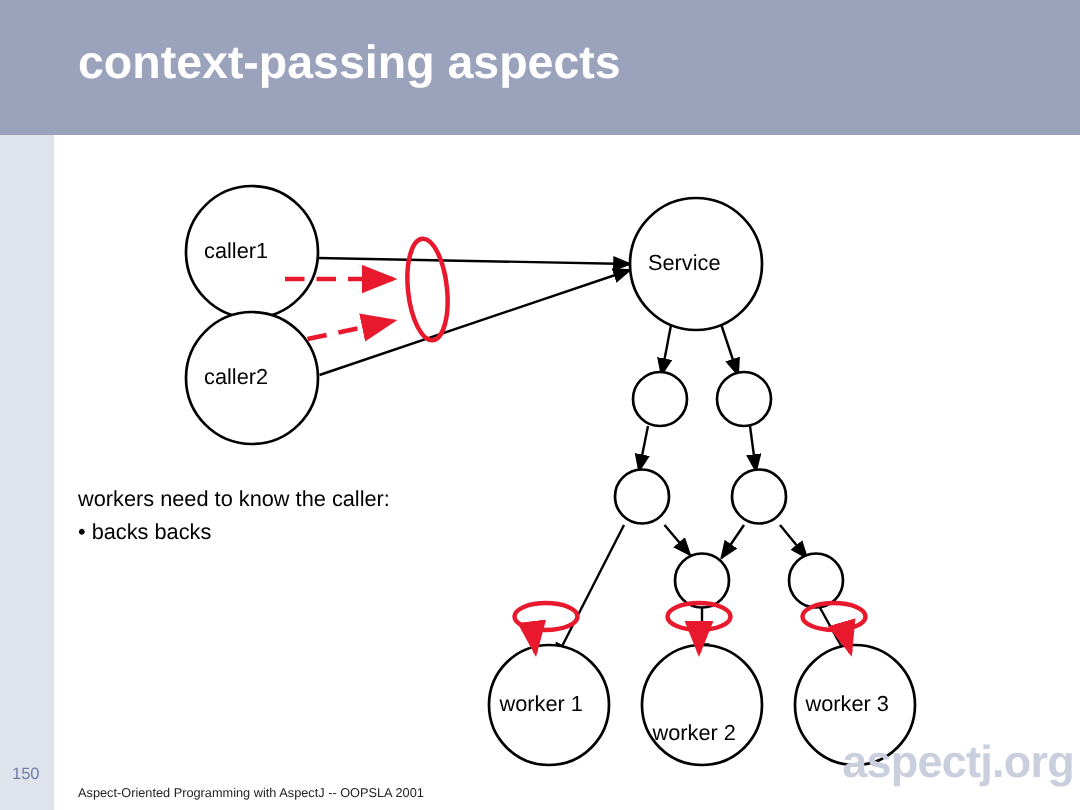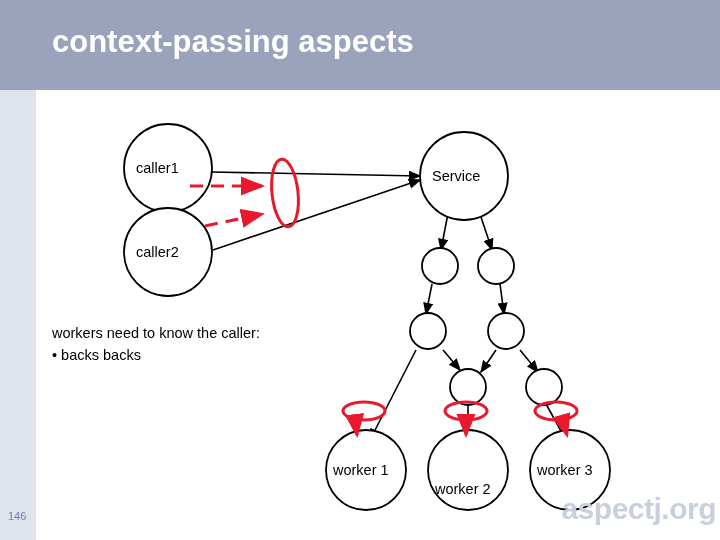--- a/index.html
+++ b/index.html
@@ -219,16 +219,17 @@
   <div class="node-label" style="left:432px; top:168px;">Service</div>
   <div class="node-label" style="left:333px; top:462px;">worker 1</div>
   <div class="node-label" style="left:435px; top:462px;margin-top:19px;">worker 2</div>
   <div class="node-label" style="left:537px; top:462px;">worker 3</div>
 
   <div class="explain">
     <div>workers need to know the caller:</div>
     <div>• backs backs</div>
   </div>
 
-  <div class="slide-number">146</div>
+  <div class="slide-number">150</div>
+  <div class="footer-note">Aspect-Oriented Programming with AspectJ -- OOPSLA 2001</div>
   <div class="watermark">aspectj.org</div>
 
 </div>
 
 </body></html>

